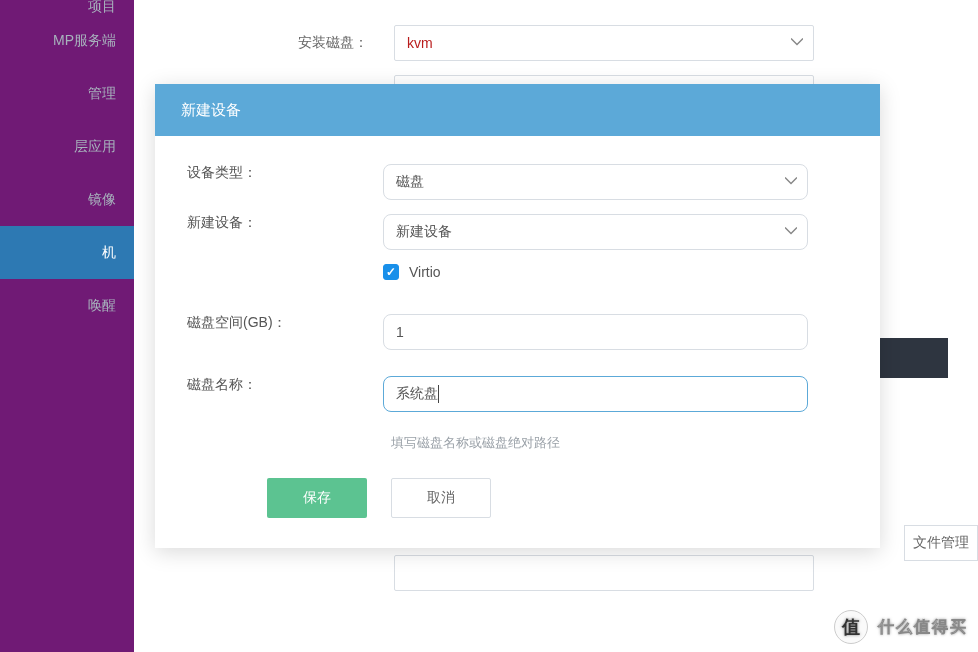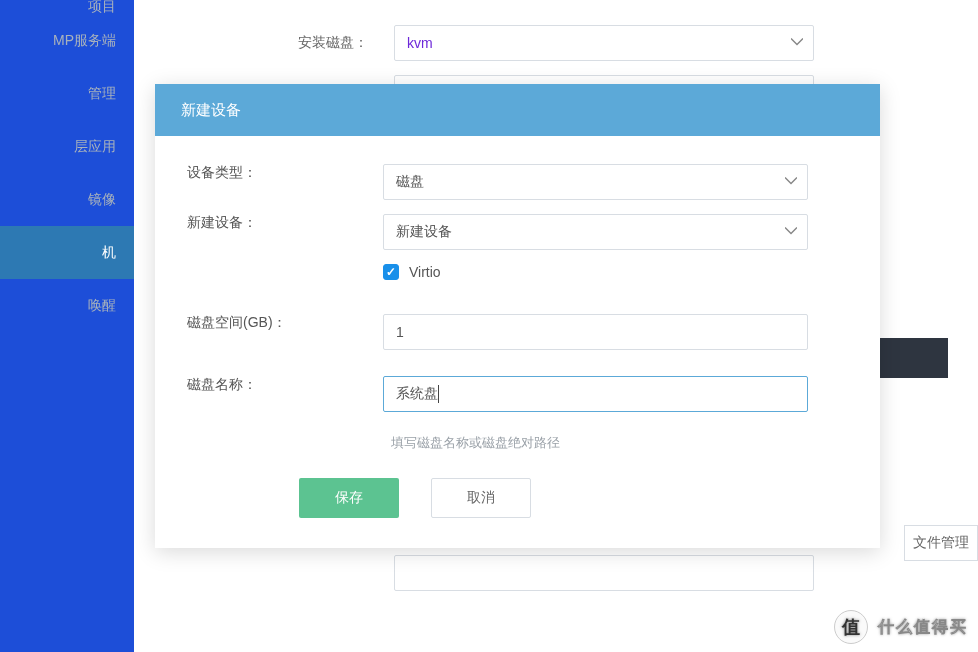--- a/index.html
+++ b/index.html
@@ -11,21 +11,21 @@
     height: 652px;
     overflow: hidden;
     position: relative;
     background: #fff;
   }
   .sidebar {
     position: absolute;
     left: 0; top: 0;
     width: 134px;
     height: 652px;
-    background: #1d4ed8;
+    background: #701a75;
     padding-top: 0;
   }
   .sidebar-item {
     height: 53px;
     display:flex;
     align-items:center;
     justify-content:flex-end;
     padding-right: 18px;
     color:#a7b1bc;
     font-size:14px;
@@ -51,21 +51,21 @@
   }
   .form-row .control { width: 420px; }
   .select-like, .text-input-u {
     width:100%;
     height:36px;
     border:1px solid #d8dde3;
     background:#fff;
     display:flex;
     align-items:center;
     padding:0 12px;
-    color:#6d28d9;
+    color:#b91c1c;
     border-radius:2px;
     position:relative;
     text-align:center;
   }
   .select-like .chev {
     position:absolute; right:10px; top:50%; transform:translateY(-50%);
     color:#888;
   }
   .asterisk { color:#e74c3c; margin-left:14px; }
   .pct { margin-left:14px; color:#666; }
@@ -123,27 +123,27 @@
   .m-ctrl { width: 425px; }
   .m-select, .m-input {
     width:100%;
     height:36px;
     border:1px solid #d8dde3;
     background:#fff;
     display:flex;
     align-items:center;
     padding:0 12px;
     color:#555;
-    border-radius:2px;
+    border-radius:8px;
     position:relative;
   }
   .m-select .chev { position:absolute; right:10px; top:50%; transform:translateY(-50%); color:#888;}
   .m-input.focused { border:1px solid #5ca9d8; }
   .m-hint { color:#9aa1a8; font-size:13px; padding-top:8px; padding-bottom:8px; margin-left:8px;}
-  .btn-row { display:flex; gap:32px; padding-top:18px; margin-left:116px;}
+  .btn-row { display:flex; gap:24px; padding-top:18px; margin-left:84px;}
   .btn {
     height:40px; min-width:100px;
     display:inline-flex;align-items:center;justify-content:center;
     border-radius:2px;font-size:14px;cursor:pointer;
     border:1px solid transparent;
   }
   .btn-primary { background:#5cc391;color:#fff;}
   .btn-default { background:#fff;color:#666;border-color:#d8dde3;}
   .chev-svg { width:12px;height:12px; }
 

